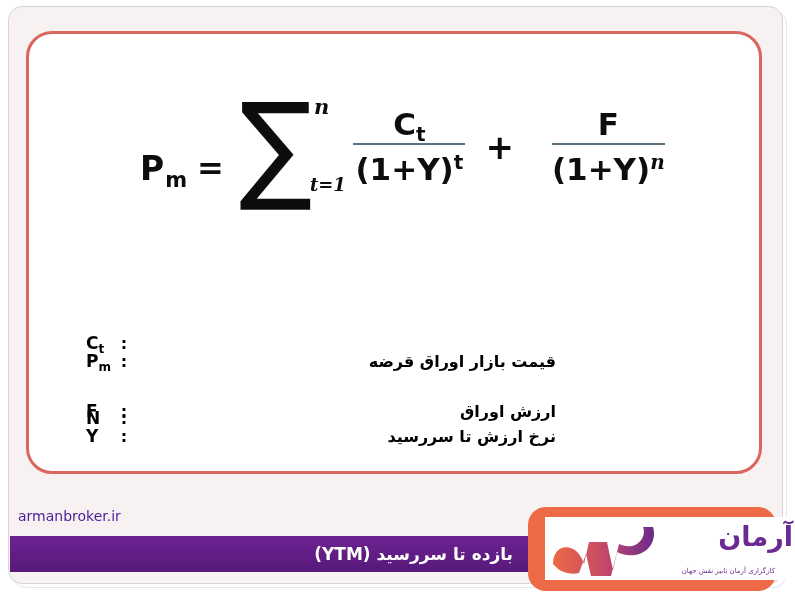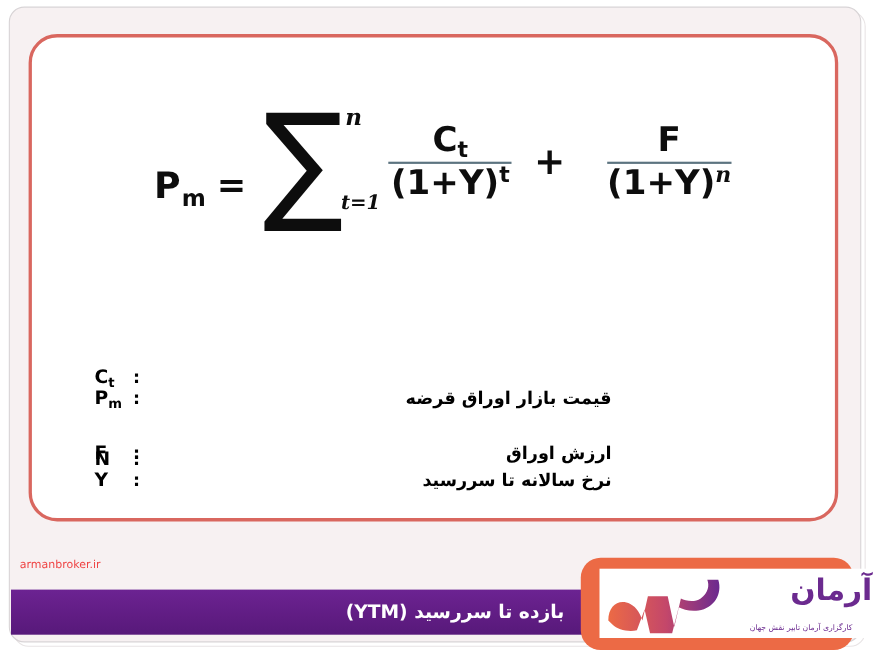--- a/index.html
+++ b/index.html
@@ -152,21 +152,21 @@
   .frac .bar {
     height: 2px;
     background: #5c7480;
     width: 100%;
     min-width: 112px;
   }
   .frac .den {
     font-size: 31px;
     font-weight: bold;
     line-height: 1.12;
-    padding-top: 0;
+    padding-top: 7px;
     white-space: nowrap;
   }
   .frac .den sup {
     font-size: 20px;
     vertical-align: baseline;
     position: relative;
     top: -11px;
   }
   .frac .den sup.it {
     font-style: italic;
@@ -223,32 +223,32 @@
     font-family: "DejaVu Sans", sans-serif;
     white-space: nowrap;
     margin-top: 44px;
   }
 
   
   .site-url {
     position: absolute;
     left: 18px;
     top: 508px;
-    font-size: 10px;
-    color: #ef4444;
+    font-size: 14px;
+    color: #4c1d95;
     font-family: "DejaVu Sans", sans-serif;
     z-index: 5;
   }
 
   .purple-bar {
     position: absolute;
     left: 10px;
     top: 536px;
     width: 525px;
-    height: 41px;
+    height: 36px;
     background: linear-gradient(180deg, #6c2392 0%, #611d84 55%, #57197a 100%);
     z-index: 4;
   }
   .purple-bar-title {
     position: absolute;
     right: 22px;
     top: 50%;
     transform: translateY(-50%);
     color: #ffffff;
     font-size: 17px;
@@ -361,21 +361,21 @@
 
     <div class="legend-row">
       <span class="sym"><span>F</span><sub></sub></span>
       <span class="colon">:</span>
       <span class="fa">ارزش اوراق</span>
     </div>
 
     <div class="legend-row">
       <span class="sym"><span>Y</span><sub></sub></span>
       <span class="colon">:</span>
-      <span class="fa">نرخ سالانه تا سررسید</span>
+      <span class="fa">نرخ ارزش تا سررسید</span>
     </div>
 
     <div class="legend-row">
       <span class="sym"><span>N</span><sub></sub></span>
       <span class="colon">:</span>
     </div>
 
   </div>
 
   <div class="site-url">armanbroker.ir</div>

